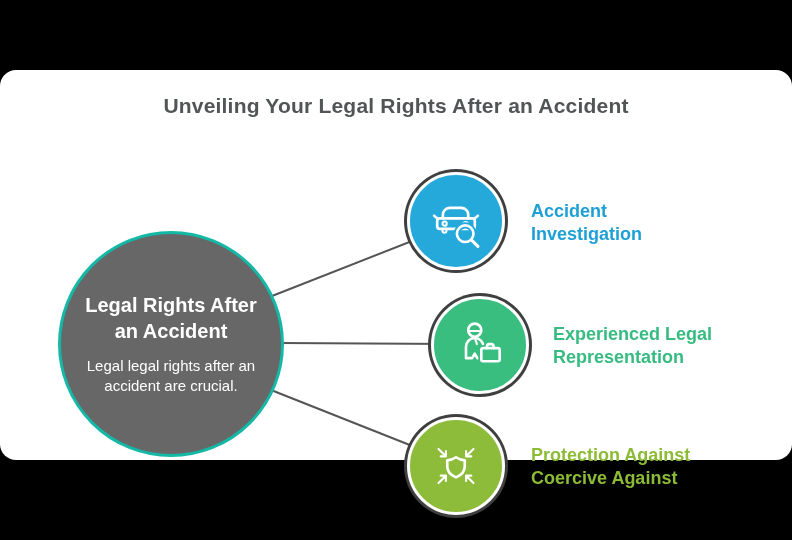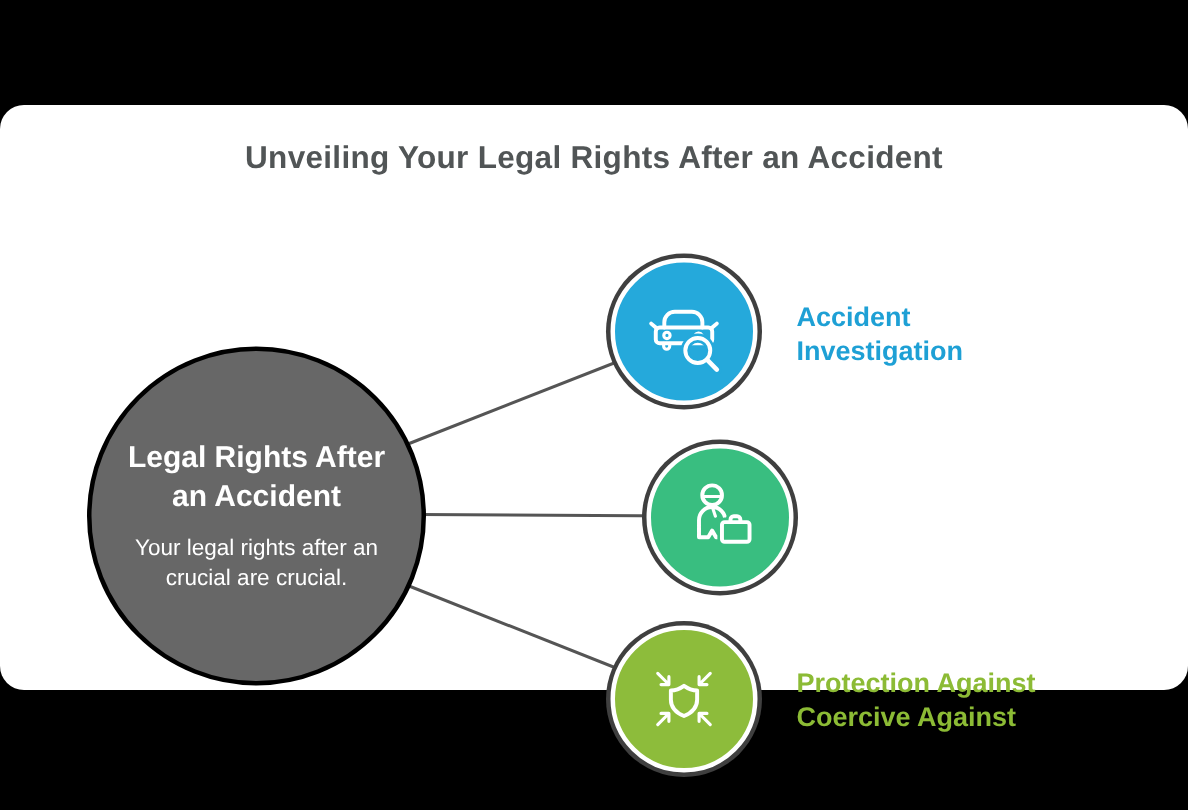--- a/index.html
+++ b/index.html
@@ -14,21 +14,21 @@
   }
   .title{
     position:absolute;left:0;top:24px;width:100%;
     text-align:center;font-size:21px;font-weight:bold;
     color:#515556;letter-spacing:.2px;
   }
   .connectors{position:absolute;left:0;top:0;width:792px;height:484px;}
   .connectors line{stroke-width:2;}
   .big-circle{
     position:absolute;left:58px;top:161px;width:220px;height:220px;
-    border-radius:50%;background:#676767;border:3px solid #000000;
+    border-radius:50%;background:#676767;border:3px solid #14b8a6;
     display:flex;flex-direction:column;align-items:center;justify-content:center;
     text-align:center;box-sizing:content-box;padding:0;
   }
   .big-circle .inner{width:184px;}
   .big-heading{
     color:#fff;font-weight:bold;font-size:20px;line-height:26px;margin:0;
   }
   .big-desc{
     color:#fff;font-size:15px;line-height:20px;margin:12px 0 0 0;
   }
@@ -55,21 +55,21 @@
 
   <svg class="connectors" width="792" height="484" viewBox="0 0 792 484">
     <line x1="272" y1="226" x2="440" y2="160" style="stroke: rgb(85, 85, 85);"></line>
     <line x1="280" y1="273" x2="455" y2="274" style="stroke: rgb(85, 85, 85);"></line>
     <line x1="271" y1="320" x2="435" y2="385" style="stroke: rgb(85, 85, 85);"></line>
   </svg>
 
   <div class="big-circle" style="background-color: rgb(103, 103, 103);">
     <div class="inner">
       <p class="big-heading">Legal Rights After an Accident</p>
-      <p class="big-desc">Your legal rights after an crucial are crucial.</p>
+      <p class="big-desc">Legal legal rights after an accident are crucial.</p>
     </div>
   </div>
 
   <div class="node" style="left: 407px; top: 102px; background-color: rgb(37, 169, 219);">
     <svg width="56" height="56" viewBox="0 0 64 64">
       <path class="icon-stroke" d="M17,29 v-4 a8,8 0 0 1 8,-8 h13 a8,8 0 0 1 8,8 v4"></path>
       <rect class="icon-stroke" x="10.5" y="29" width="43" height="12" rx="3"></rect>
       <path class="icon-stroke" d="M10.5,29 l-3.5,-3"></path>
       <path class="icon-stroke" d="M53.5,29 l3.5,-3"></path>
       <circle class="icon-stroke-thin" cx="19" cy="35" r="2.4"></circle>
@@ -88,20 +88,21 @@
       <circle class="icon-stroke" cx="26" cy="15" r="7.5"></circle>
       <path class="icon-stroke-thin" d="M18.8,16 h14.4"></path>
       <path class="icon-stroke" d="M36,37 v-3 a10,10 0 0 0 -20,0 v13 h7 l3,-5 l3,5 h2"></path>
       <path class="icon-stroke-thin" d="M26,23.5 l2.5,7.5"></path>
       <path class="halo" d="M40,35.5 v-2 a2.5,2.5 0 0 1 2.5,-2.5 h2.5 a2.5,2.5 0 0 1 2.5,2.5 v2" style="stroke: rgb(57, 190, 128);"></path>
       <rect class="halo" x="33.5" y="35.5" width="21" height="15" rx="2" style="stroke: rgb(57, 190, 128);"></rect>
       <path class="icon-stroke" d="M40,35.5 v-2 a2.5,2.5 0 0 1 2.5,-2.5 h2.5 a2.5,2.5 0 0 1 2.5,2.5 v2"></path>
       <rect class="icon-stroke" x="33.5" y="35.5" width="21" height="15" rx="2"></rect>
     </svg>
   </div>
+  <div class="node-label" style="left: 553px; top: 253px; width: 175px; color: rgb(54, 187, 128);">Experienced Legal Representation</div>
 
   <div class="node" style="left: 407px; top: 347px; background-color: rgb(141, 188, 59);">
     <svg width="56" height="56" viewBox="0 0 64 64">
       <path class="icon-stroke" d="M32,22 c3.5,2.5 7,3.5 10,3.5 v7 c0,7.5 -6.5,11 -10,12.5 c-3.5,-1.5 -10,-5 -10,-12.5 v-7 c3,0 6.5,-1 10,-3.5 z"></path>
       <path class="icon-stroke-thin" d="M12,12.5 L19.5,20 M14.5,21 H20.5 V15"></path>
       <path class="icon-stroke-thin" d="M52,12.5 L44.5,20 M49.5,21 H43.5 V15"></path>
       <path class="icon-stroke-thin" d="M12,51.5 L19.5,44 M14.5,43 H20.5 V49"></path>
       <path class="icon-stroke-thin" d="M52,51.5 L44.5,44 M49.5,43 H43.5 V49"></path>
     </svg>
   </div>

